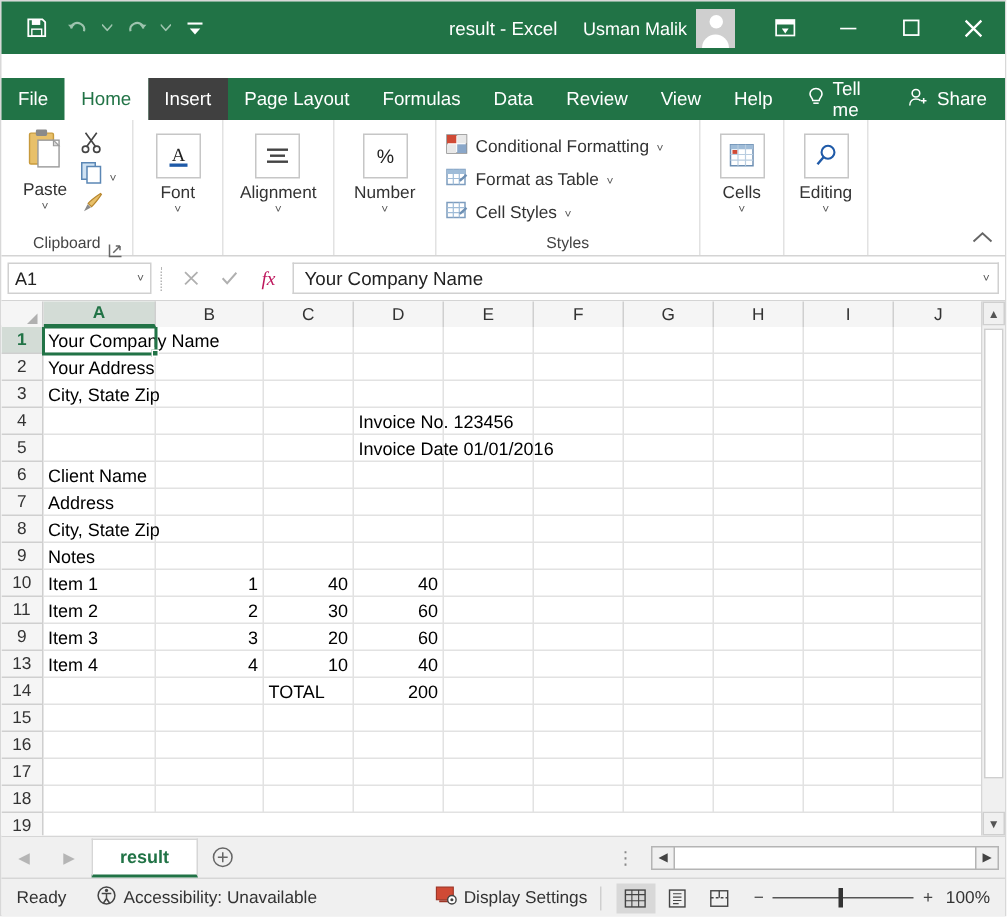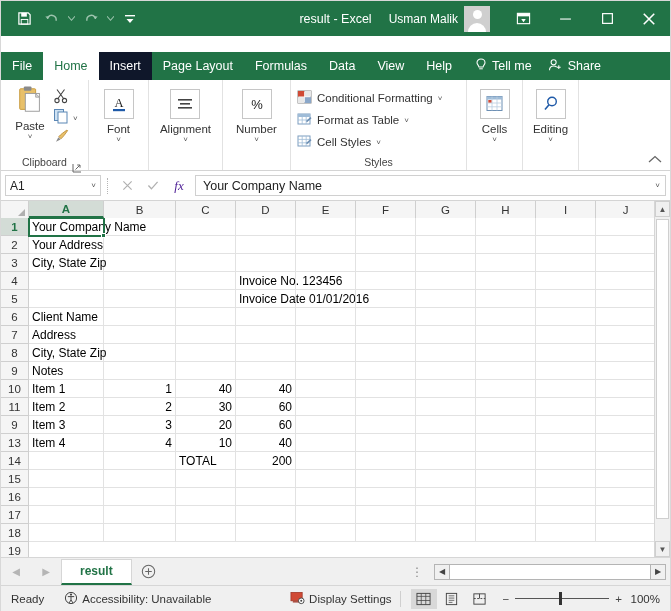--- a/index.html
+++ b/index.html
@@ -77,21 +77,21 @@
   .tab {
     padding: 0 11px;
     display: flex; align-items: center;
     color: #ffffff;
     white-space: nowrap;
   }
   .tab.active {
     background: #ffffff;
     color: #217346;
   }
-  .tab.hover { background: #0f172a; }
+  .tab.hover { background: #404040; }
   .tab-right {
     display:flex; align-items:center; color:#fff; font-size:12.5px;
   }
   .tellme { display:flex; align-items:center; gap:5px; padding:0 10px; }
   .share { display:flex; align-items:center; gap:5px; padding:0 12px 0 6px; }
 
   
   .ribbon {
     height: 91px;
     background: #ffffff;
@@ -177,21 +177,21 @@
   .namebox .nb-arrow { font-size:8px; color:#555; }
   .fbar-sep {
     width:1px; height:16px; margin:0 6px;
     border-left: 1px dotted #b5b5b5;
   }
   .fbtn {
     width: 26px; height: 22px;
     display:flex; align-items:center; justify-content:center;
     color:#b0b0b0;
   }
-  .fbtn.fx { color:#4c1d95; font-style: italic; font-family:"Liberation Serif", serif; font-size:13px; }
+  .fbtn.fx { color:#be185d; font-style: italic; font-family:"Liberation Serif", serif; font-size:13px; }
   .finput {
     flex:1; height:21px;
     border:1px solid #d0d0d0;
     border-right:none;
     background:#fff;
     display:flex; align-items:center;
     padding-left:7px;
     font-size:12.5px; color:#222;
     margin-left:3px;
   }
@@ -429,20 +429,21 @@
     </div>
   </div>
 
   <div class="tabstrip">
     <div class="tab">File</div>
     <div class="tab active">Home</div>
     <div class="tab hover">Insert</div>
     <div class="tab">Page Layout</div>
     <div class="tab">Formulas</div>
     <div class="tab">Data</div>
+    <div class="tab">Review</div>
     <div class="tab">View</div>
     <div class="tab">Help</div>
     <div class="tab-right" style="margin-left:2px;">
       <div class="tellme">
         <span>
           <svg width="12" height="14" viewBox="0 0 12 14">
               <path d="M6 1 C3.4 1 2 2.9 2 4.7 C2 6.4 3.6 7.2 3.9 9 L8.1 9 C8.4 7.2 10 6.4 10 4.7 C10 2.9 8.6 1 6 1 z" fill="none" stroke="#fff" stroke-width="1.05"></path>
               <rect x="4.2" y="10.3" width="3.6" height="1" fill="#fff"></rect>
             </svg>
         </span>

